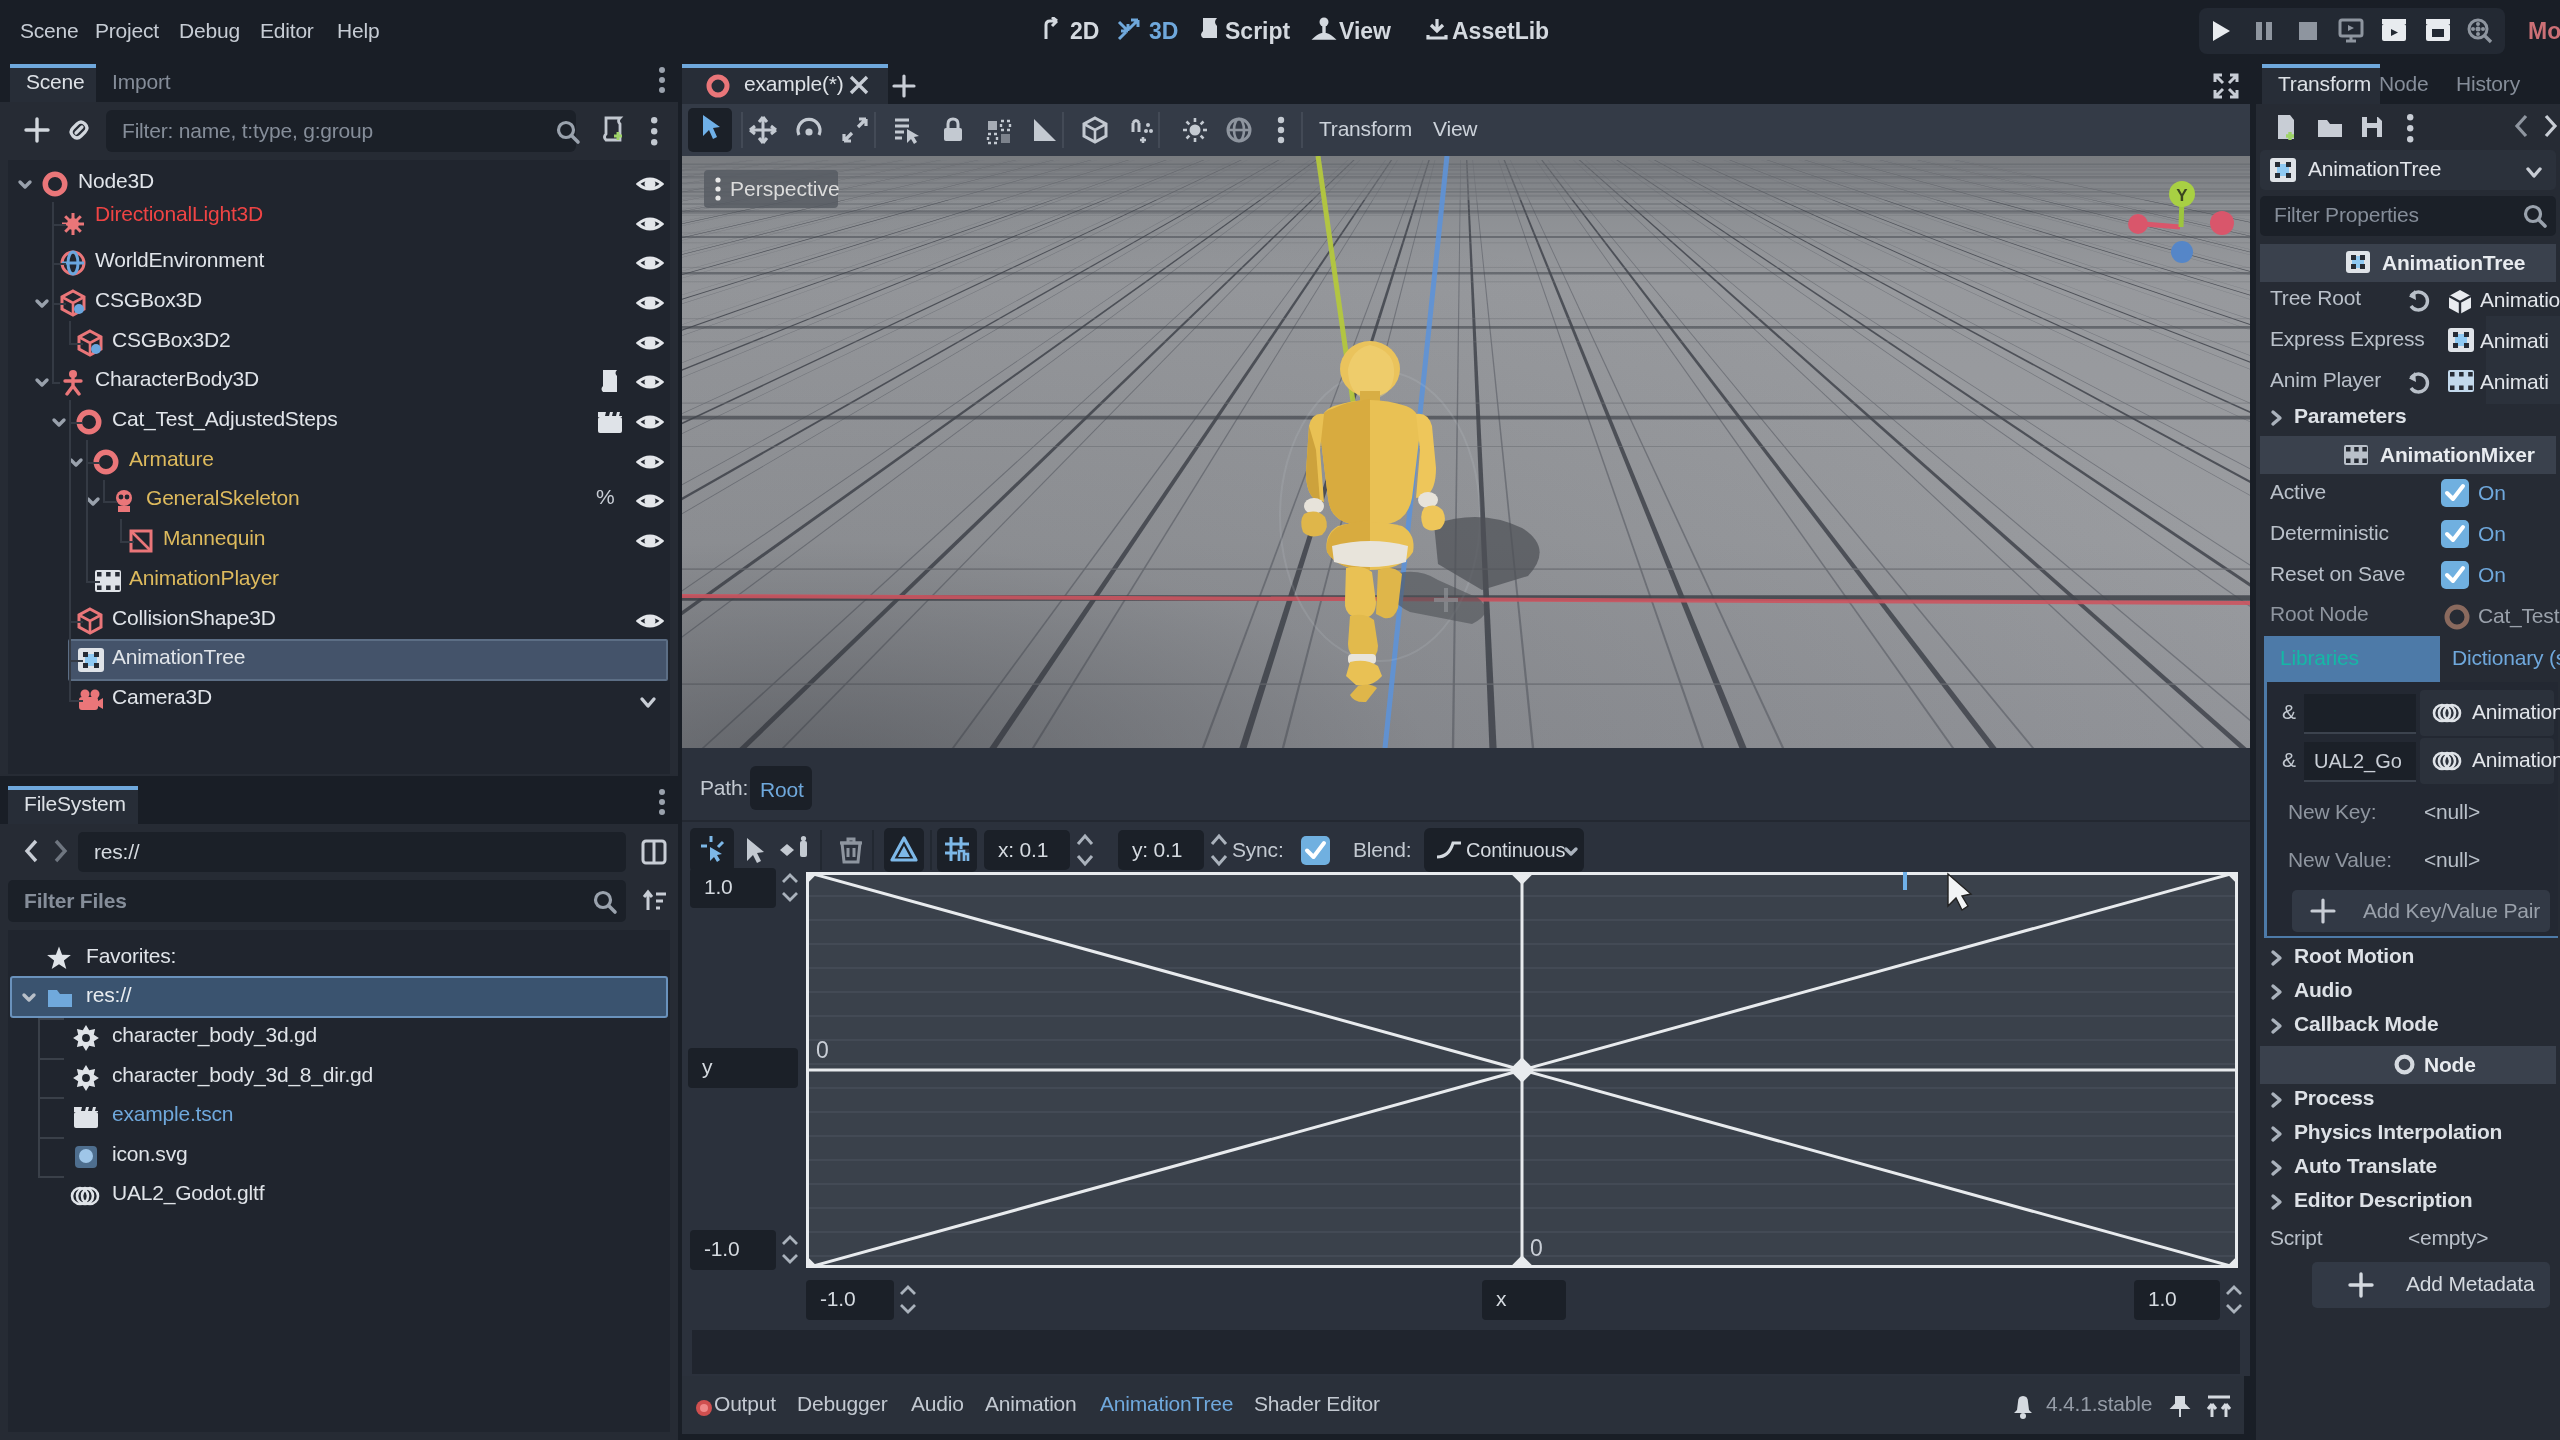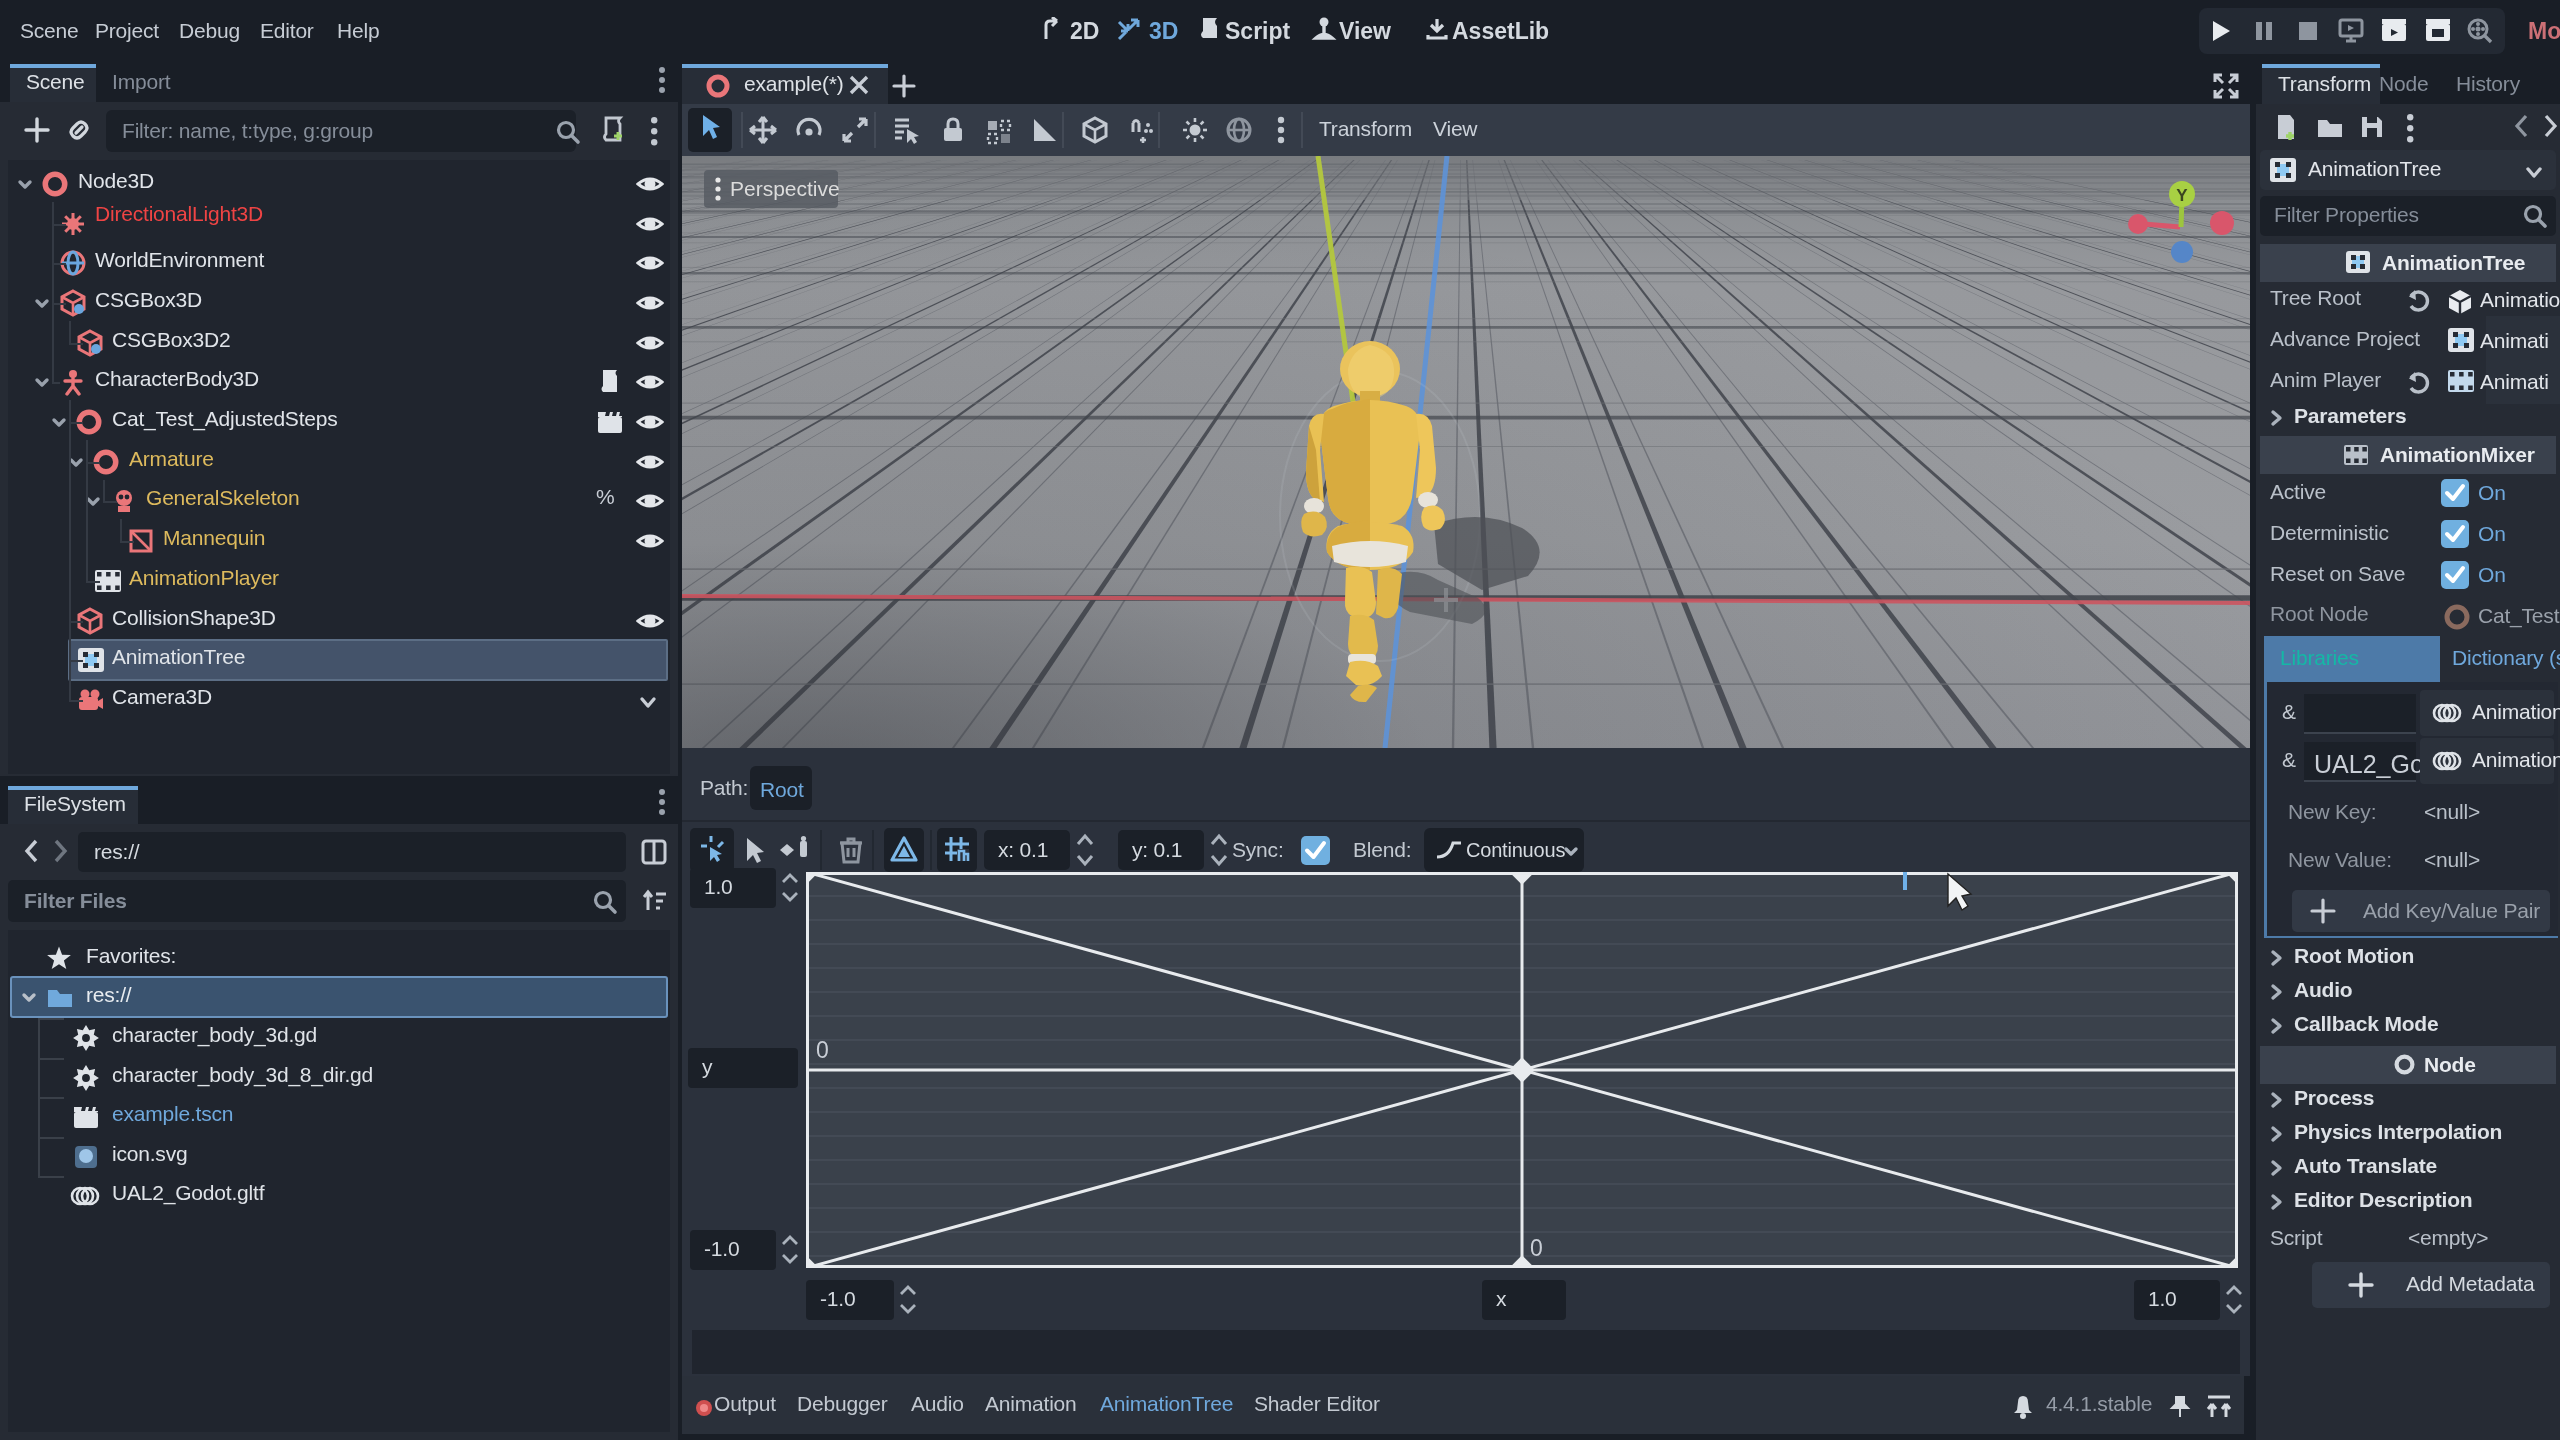--- a/index.html
+++ b/index.html
@@ -1,18 +1,18 @@
 <!DOCTYPE html>
 <html><head><meta charset="utf-8"><style>
 *{margin:0;padding:0;box-sizing:border-box;}
 html,body{width:2560px;height:1440px;overflow:hidden;background:#191e26;
  font-family:"Liberation Sans",sans-serif;color:#ccd2da;}
 .abs{position:absolute;white-space:nowrap;}
 .t24{font-size:21px;letter-spacing:-0.2px;}
-.t22{font-size:25px;}
+.t22{font-size:20px;}
 .b{font-weight:bold;}
 .dim{color:#858d99;}
 svg{display:block;}
 </style></head>
 <body>
 <div class="abs" style="left:0;top:0;width:2560px;height:62px;background:#191e26"></div>
 <div class="abs t24" style="left:20px;top:19px;color:#c6ccd4">Scene</div>
 <div class="abs t24" style="left:95px;top:19px;color:#c6ccd4">Project</div>
 <div class="abs t24" style="left:179px;top:19px;color:#c6ccd4">Debug</div>
 <div class="abs t24" style="left:260px;top:19px;color:#c6ccd4">Editor</div>
@@ -873,21 +873,21 @@
 <svg class="abs" style="left:2406px;top:288px;" width="26" height="26" viewBox="0 0 26 26">
     <path d="M5 8 A9 9 0 1 1 5 18" fill="none" stroke="#b9c0c9" stroke-width="3.4"></path>
     <path d="M9 2 L3 8.5 L10 12 Z" fill="#b9c0c9"></path>
   </svg>
 <svg class="abs" style="left:2446px;top:288px;" width="28" height="28" viewBox="0 0 28 28">
     <path d="M14 2 L25 8 L25 20 L14 26 L3 20 L3 8 Z" fill="#e8ebef"></path>
     <path d="M3 8 L14 14 L25 8 M14 14 L14 26" fill="none" stroke="#262b34" stroke-width="2.4"></path>
   </svg>
 <div class="abs t24" style="left:2480px;top:288px;color:#e2e5ea">Animatio</div>
 <div class="abs" style="left:2486px;top:316px;width:74px;height:88px;background:#2b313b"></div>
-<div class="abs t24" style="left:2270px;top:327px;color:#b9c0c9">Advance Project</div>
+<div class="abs t24" style="left:2270px;top:327px;color:#b9c0c9">Express Express</div>
 <svg class="abs" style="left:2446px;top:325px;" width="30" height="30" viewBox="0 0 30 30">
     <rect x="2" y="3" width="26" height="24" rx="3" fill="#dfe3e8"></rect>
     <rect x="9.0" y="9.0" width="12" height="12" fill="#8fc9f2"></rect>
     <rect x="7" y="7" width="5" height="5" fill="#262b34"></rect>
     <rect x="18" y="7" width="5" height="5" fill="#262b34"></rect>
     <rect x="7" y="18" width="5" height="5" fill="#262b34"></rect>
     <rect x="18" y="18" width="5" height="5" fill="#262b34"></rect>
   </svg>
 <div class="abs t24" style="left:2480px;top:329px;color:#e2e5ea">Animati</div>
 <div class="abs t24" style="left:2270px;top:368px;color:#b9c0c9">Anim Player</div>

